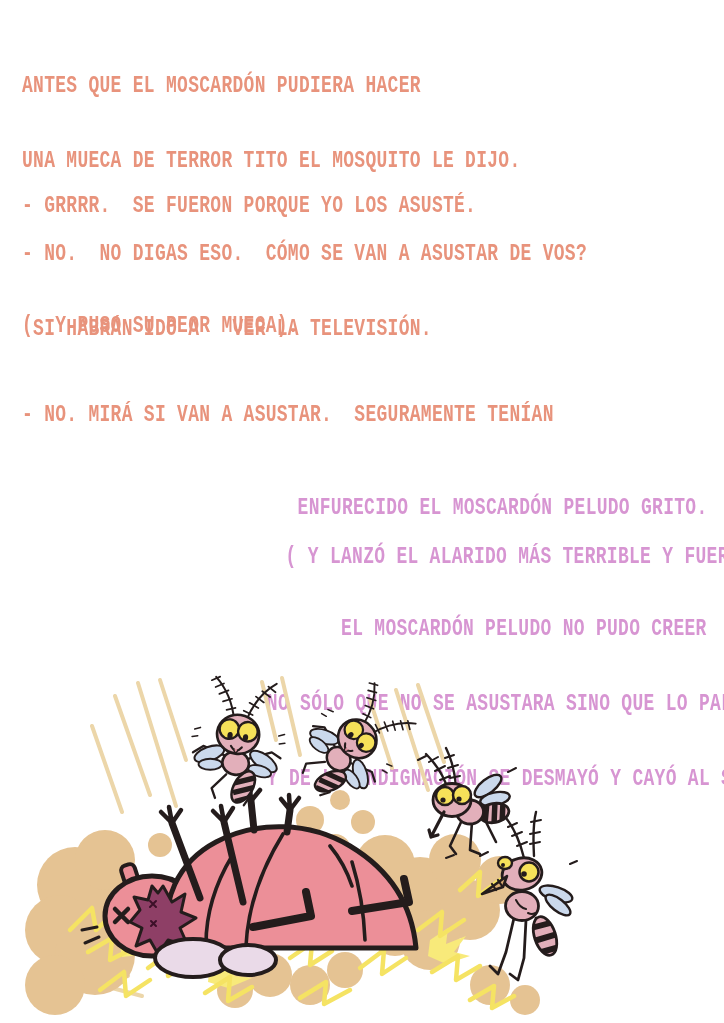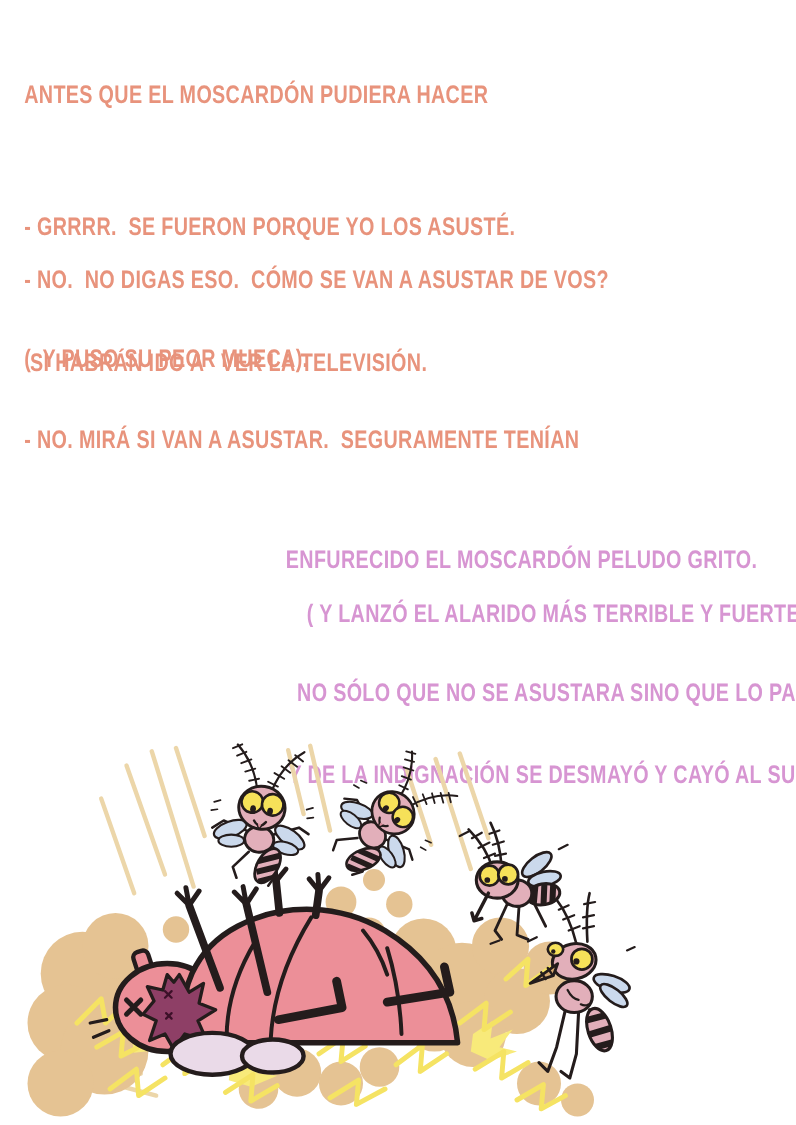--- a/index.html
+++ b/index.html
@@ -1,70 +1,72 @@
 <!DOCTYPE html>
 <html><head>
 <meta charset="utf-8">
 <style>
   html,body{margin:0;padding:0;}
   body{background:#888;}
   .page{
     position:relative;width:724px;height:1023px;background:#ffffff;
     overflow:hidden;margin:0 auto;
-    font-family:Liberation Sans, sans-serif;
+    font-family:Liberation Mono, monospace;
   }
   .para{
     position:absolute;
     font-weight:bold;font-size:23px;line-height:25px;letter-spacing:.4px;
     white-space:pre;
   }
   .para .line{display:block;}
   .para.left .ln{display:inline-block;transform:scaleX(.78);transform-origin:0 50%;}
-  .para.right{text-align:center;}
+  .para.right{text-align:right;}
   .para.right .ln{display:inline-block;transform:scaleX(.78);transform-origin:100% 50%;}
   .salmon{color:#E8937C;}
   .pink{color:#D795D2;}
   .illustration{position:absolute;left:0;top:0;width:724px;height:1023px;}
 </style>
 </head>
 <body>
 
 <div class="page">
 
   <div class="para left salmon" style="top:24px;left:22px">
     <div class="line"><span class="ln">ANTES QUE EL MOSCARDÓN PUDIERA HACER</span></div>
+    <div class="line"><span class="ln">UNA MUECA DE TERROR TITO EL MOSQUITO LE DIJO.</span></div>
   </div>
 
 
   <div class="para left salmon" style="top:192px;left:22px">
     <div class="line"><span class="ln">- NO.  NO DIGAS ESO.  CÓMO SE VAN A ASUSTAR DE VOS?</span></div>
     <div class="line"><span class="ln"> SI HABRÁN IDO A   VER LA TELEVISIÓN.</span></div>
   </div>
 
   <div class="para left salmon" style="top:144px;left:22px">
     <div class="line"><span class="ln">- GRRRR.  SE FUERON PORQUE YO LOS ASUSTÉ.</span></div>
   </div>
 
   <div class="para left salmon" style="top:264px;left:22px">
     <div class="line"><span class="ln">(  Y PUSO SU PEOR MUECA).</span></div>
   </div>
 
-  <div class="para left salmon" style="top:337px;left:22px">
+  <div class="para left salmon" style="top:353px;left:22px">
     <div class="line"><span class="ln">- NO. MIRÁ SI VAN A ASUSTAR.  SEGURAMENTE TENÍAN</span></div>
   </div>
 
   <div class="para right pink" style="top:446px;right:17px;left:120px">
     <div class="line"><span class="ln">ENFURECIDO EL MOSCARDÓN PELUDO GRITO.</span></div>
   </div>
 
   <div class="para right pink" style="top:495px;right:17px;left:120px">
     <div class="line"><span class="ln">( Y LANZÓ EL ALARIDO MÁS TERRIBLE Y FUERTE QUE PUDO).</span></div>
   </div>
 
   <div class="para right pink" style="top:567px;right:17px;left:120px">
+    <div class="line"><span class="ln">EL MOSCARDÓN PELUDO NO PUDO CREER</span></div>
     <div class="line"><span class="ln">NO SÓLO QUE NO SE ASUSTARA SINO QUE LO PALMEARA</span></div>
     <div class="line"><span class="ln">Y DE LA INDIGNACIÓN SE DESMAYÓ Y CAYÓ AL SUELO.</span></div>
   </div>
 
   <svg class="illustration" viewBox="0 0 724 1023">
     <defs>
 
       <g id="mosq">
 
         <path d="M52,56 C47,36 36,18 22,6" fill="none" stroke="#241c1c" stroke-width="2.6" stroke-linecap="round"></path>

